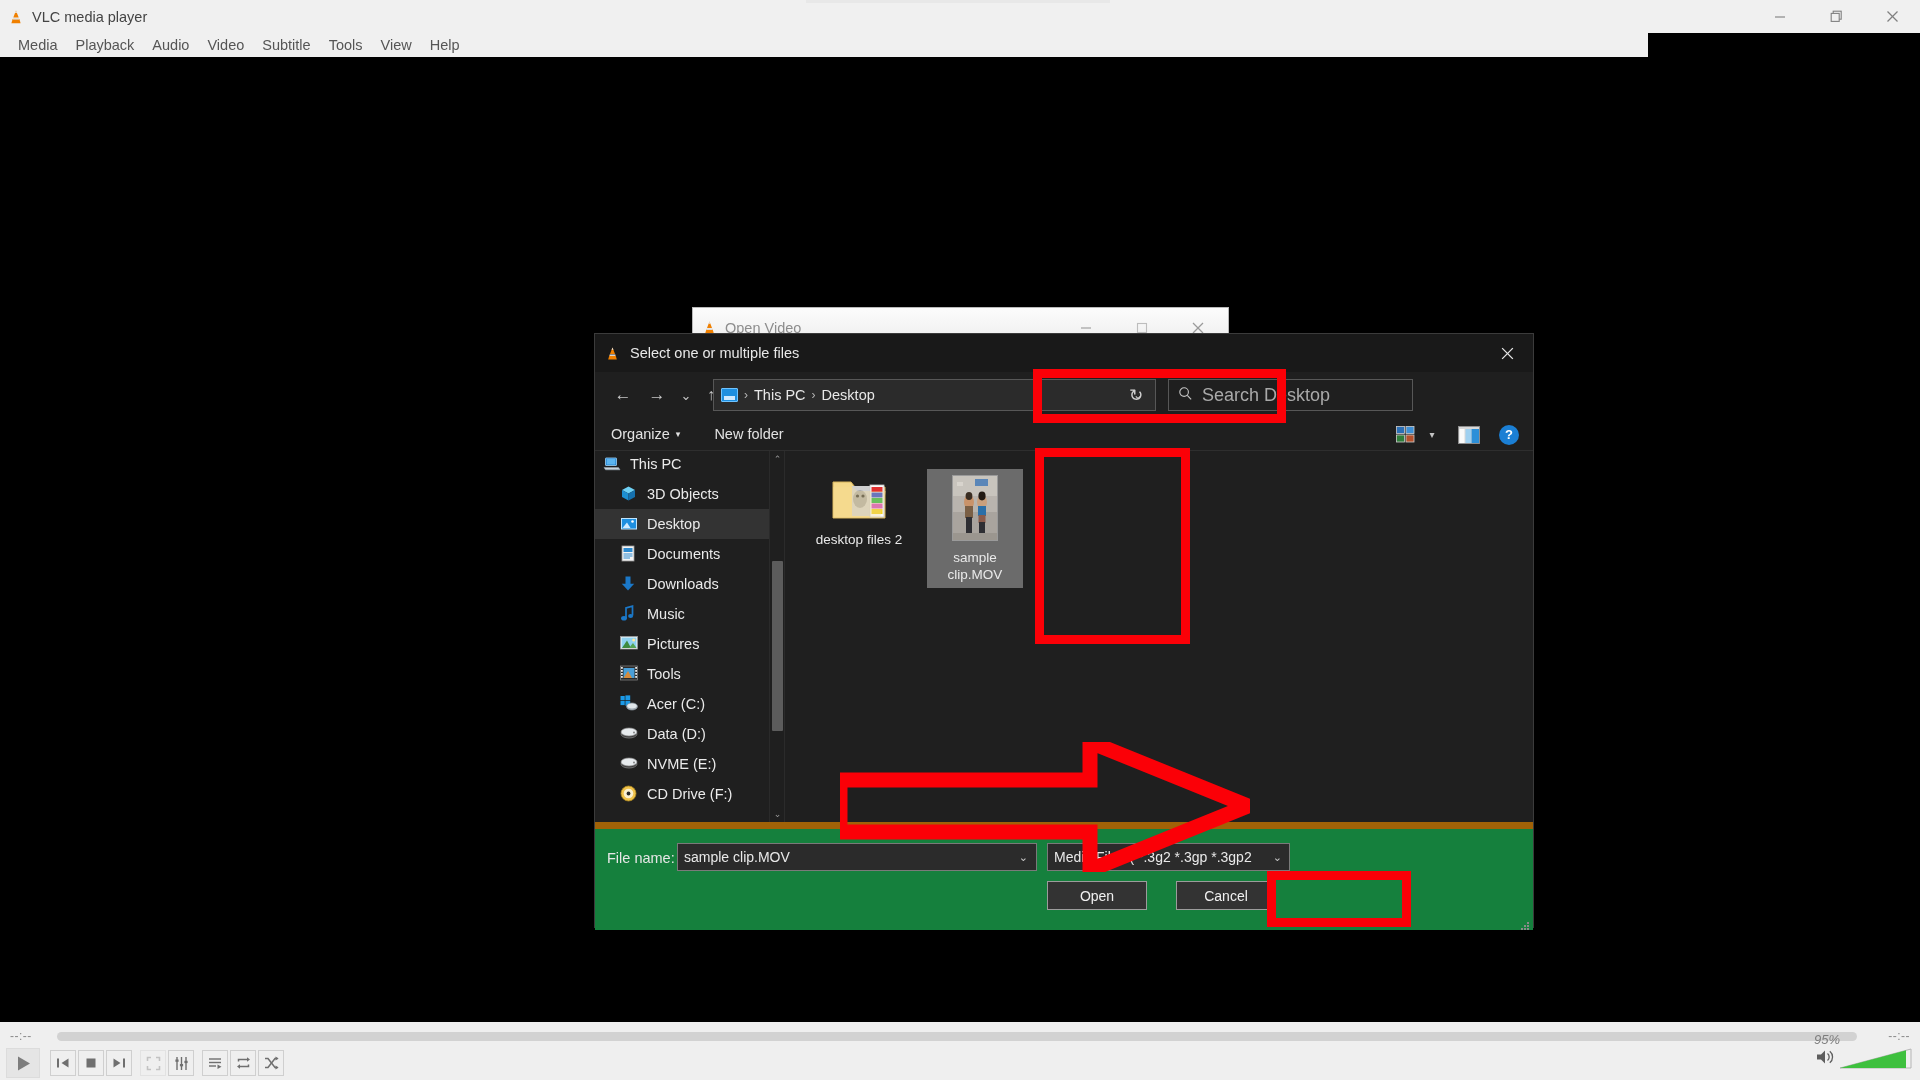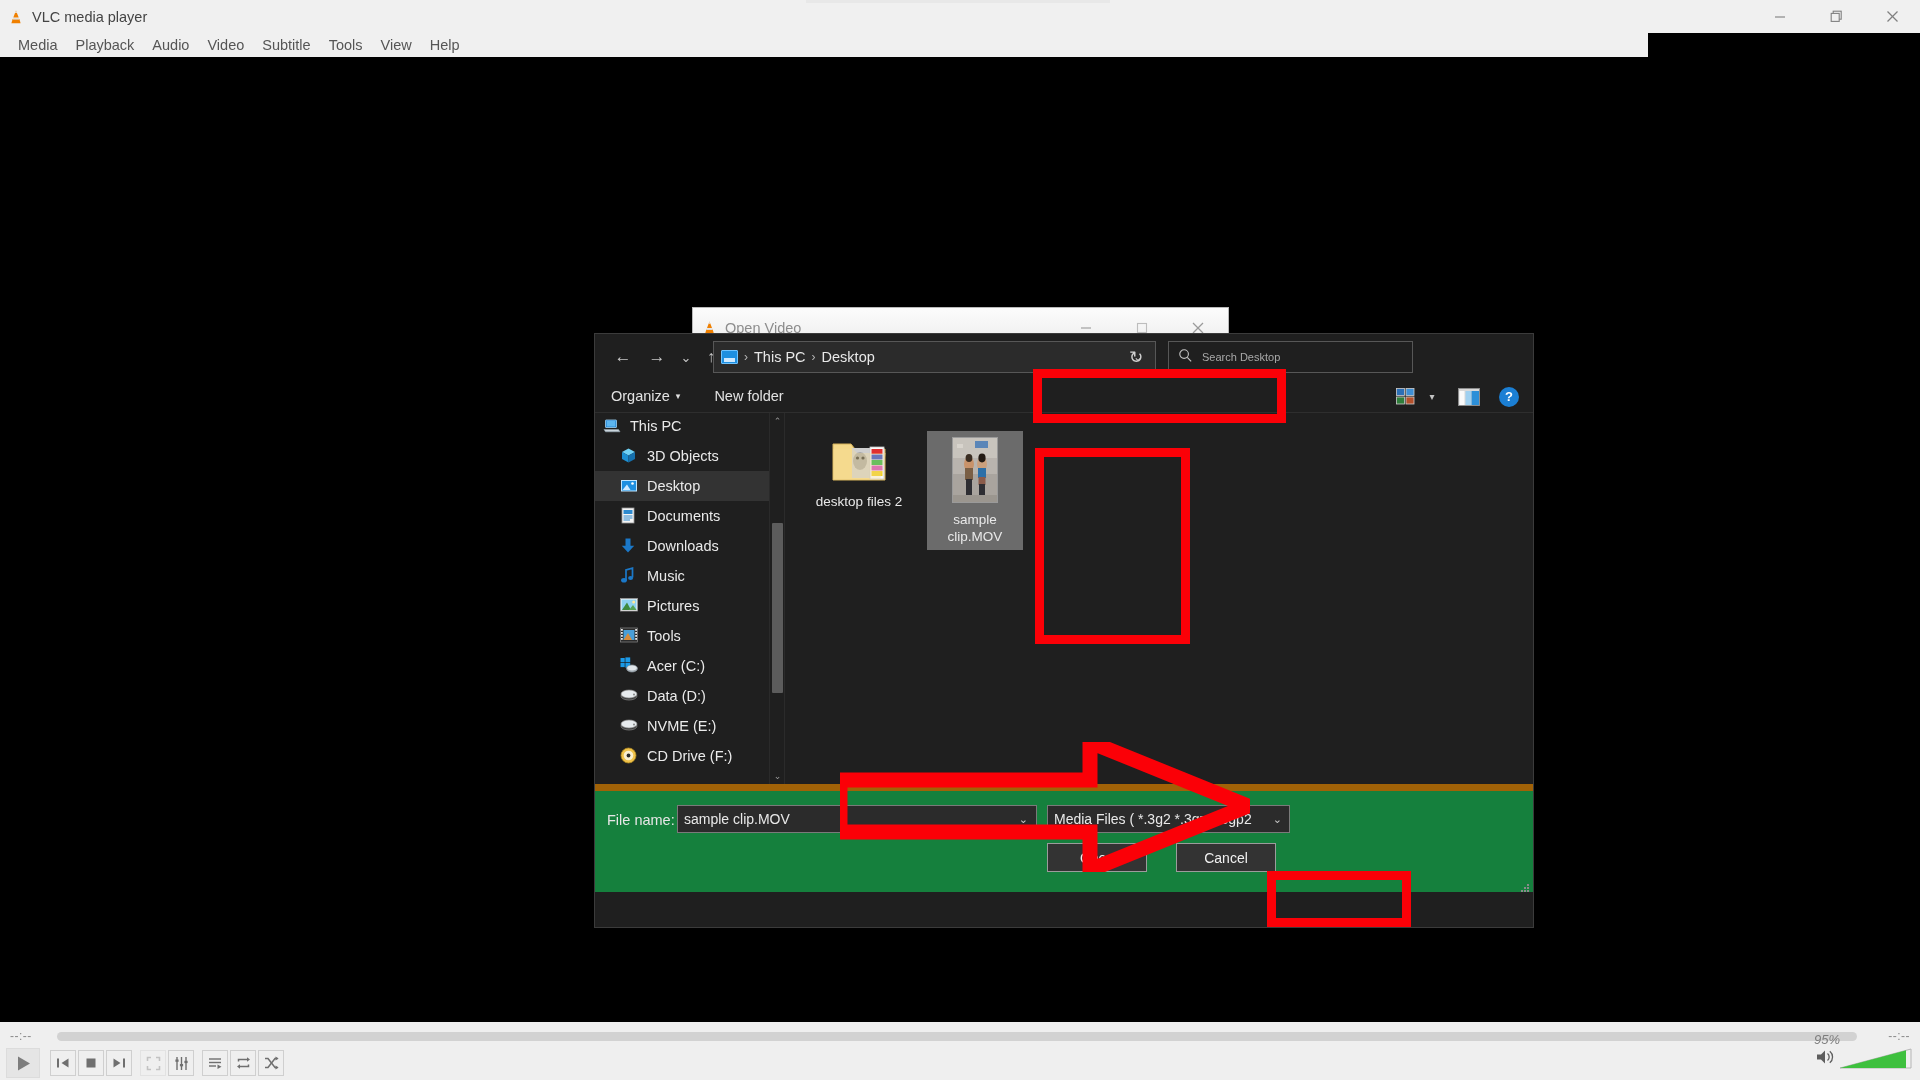--- a/index.html
+++ b/index.html
@@ -119,21 +119,21 @@
   .crumb-icon:after{ content:""; position:absolute; left:2px; bottom:1px; width:11px; height:4px; background:#cfe9ff;}
   .crumb-sep { color:#b5b5b5; font-size:12px; margin:0 6px; }
   .crumb { color:#e8e8e8; font-size:14.5px; }
   .addr-right { position:absolute; right:0; top:0; height:30px; display:flex; align-items:center; }
   .addr-caret { width:34px; text-align:center; color:#c8c8c8; font-size:12px; }
   .searchbox {
     position:absolute; left:573px; top:7px; width:245px; height:32px;
     background:#1f1f1f; border:1px solid #575757; display:flex; align-items:center;
   }
   .search-ico { margin-left:9px; color:#bfbfbf; font-size:14px; }
-  .search-ph { color:#a9a9a9; font-size:11px; margin-left:9px; }
+  .search-ph { color:#a9a9a9; font-size:18px; margin-left:9px; }
 
   .fd-toolbar {
     position:relative; height:33px; background:#1f1f1f; display:flex; align-items:center;
     border-bottom:1px solid #2e2e2e;
   }
   .tb-item {
     font-size:14.5px; color:#e2e2e2; padding:4px 10px; display:flex; align-items:center; gap:6px;
   }
   .tb-right { position:absolute; right:6px; top:0; height:33px; display:flex; align-items:center; gap:2px; }
   .tb-ico { width:28px; height:26px; display:flex; align-items:center; justify-content:center; }
@@ -281,20 +281,35 @@
         <svg width="14" height="14" viewBox="0 0 14 14">
           <line x1="2" y1="2" x2="12" y2="12" stroke="#9a9a9a" stroke-width="1.2"></line>
           <line x1="12" y1="2" x2="2" y2="12" stroke="#9a9a9a" stroke-width="1.2"></line>
         </svg>
       </div>
     </div>
   </div>
 
   <div class="filedlg">
 
+    <div class="fd-titlebar">
+      <svg width="15" height="15" viewBox="0 0 16 16" style="margin-left:10px">
+        <polygon points="8,1.5 5.3,8.5 10.7,8.5" fill="#f08000"></polygon>
+        <polygon points="8,1.5 7,4 9,4" fill="#e8e8e8"></polygon>
+        <polygon points="4.6,10 11.4,10 12.6,14.3 3.4,14.3" fill="#f08000"></polygon>
+        <rect x="4.9" y="9" width="6.2" height="1.6" fill="#e0e0e0"></rect>
+      </svg>
+      <span class="fd-title">Select one or multiple files</span>
+      <div class="fd-close">
+        <svg width="15" height="15" viewBox="0 0 14 14">
+          <line x1="2" y1="2" x2="12" y2="12" stroke="#e8e8e8" stroke-width="1.2"></line>
+          <line x1="12" y1="2" x2="2" y2="12" stroke="#e8e8e8" stroke-width="1.2"></line>
+        </svg>
+      </div>
+    </div>
 
     <div class="fd-navbar">
       <div class="nav-arrows">
         <div class="nav-ico">←</div>
         <div class="nav-ico">→</div>
         <div class="nav-ico small">⌄</div>
         <div class="nav-ico up">↑</div>
       </div>
 
       <div class="addressbar">

